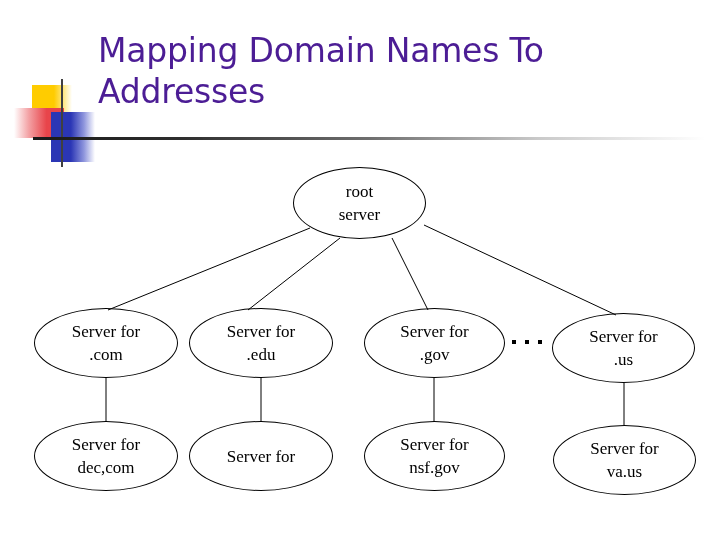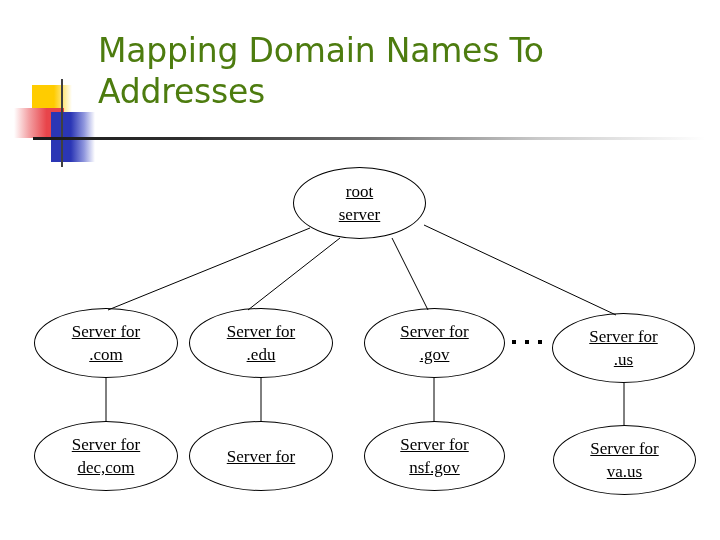--- a/index.html
+++ b/index.html
@@ -20,21 +20,21 @@
   
   #title-text {
     position: absolute;
     left: 98px;
     top: 30px;
     width: 600px;
     font-family: "DejaVu Sans", sans-serif;
     font-size: 33px;
     line-height: 41px;
     font-weight: 400;
-    color: #4d7c0f;
+    color: #4c1d95;
     letter-spacing: -0.2px;
     white-space: pre-line;
   }
 
   
   .deco-sq {
     position: absolute;
   }
   #deco-yellow {
     left: 32px;
@@ -98,21 +98,21 @@
     display: flex;
     flex-direction: column;
     align-items: center;
     justify-content: center;
     font-family: "Liberation Serif", serif;
     font-size: 17px;
     line-height: 23px;
     color: #000000;
     text-align: center;
   }
-  .node .l1, .node .l2 { display: block; text-decoration: underline; }
+  .node .l1, .node .l2 { display: block; }
 
   #dots {
     position: absolute;
     left: 512px;
     top: 340px;
     display: flex;
     gap: 9px;
     align-items: center;
   }
   #dots i {

